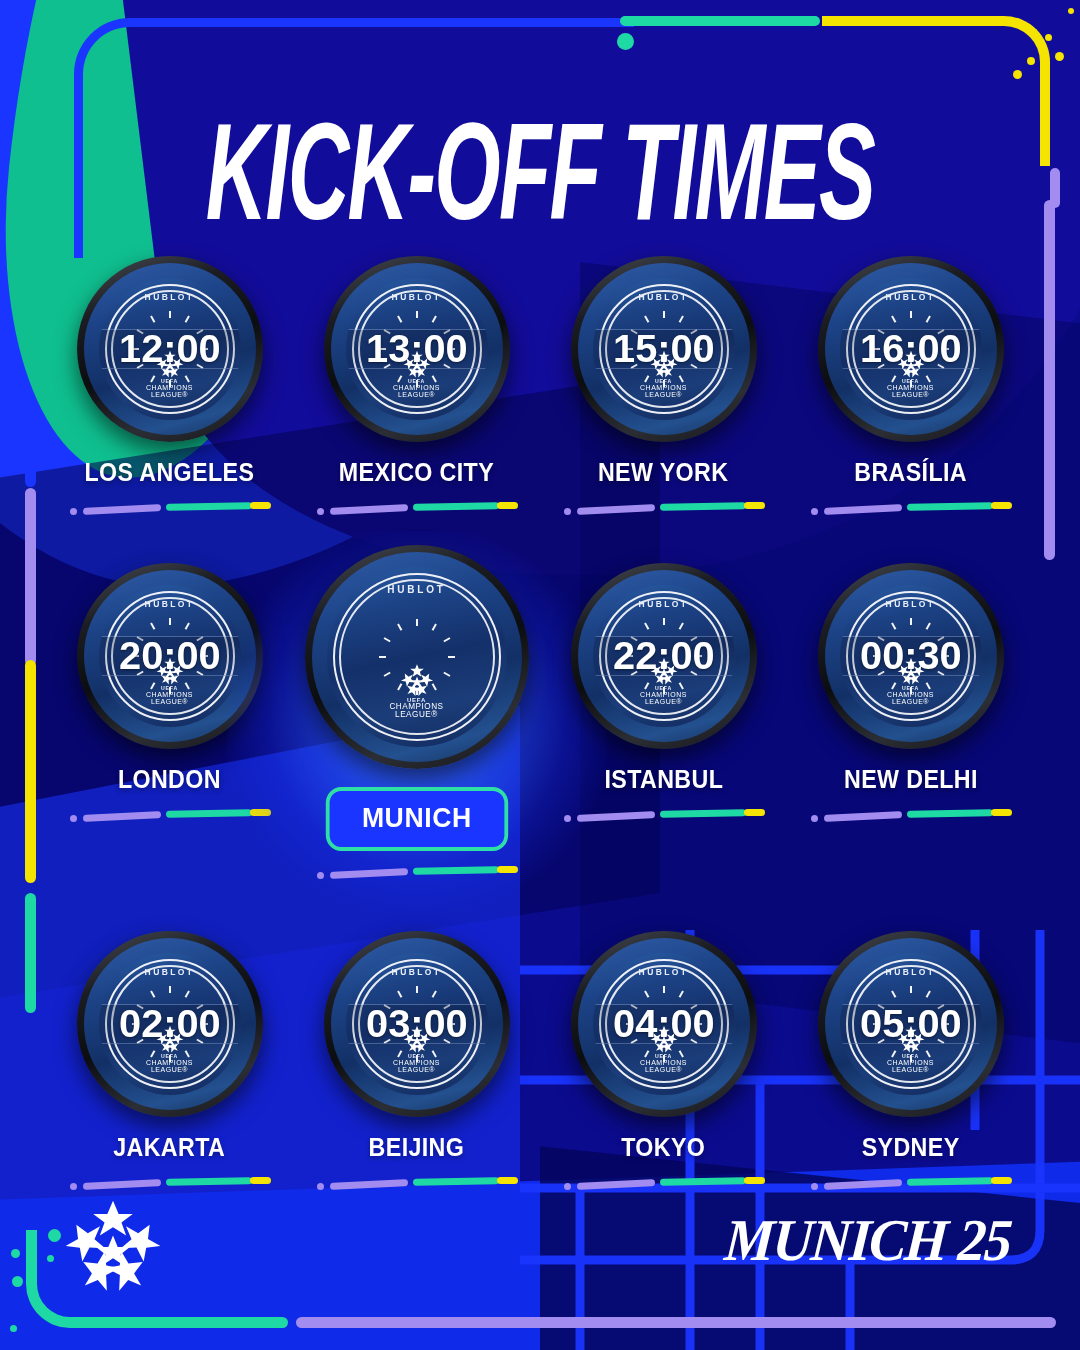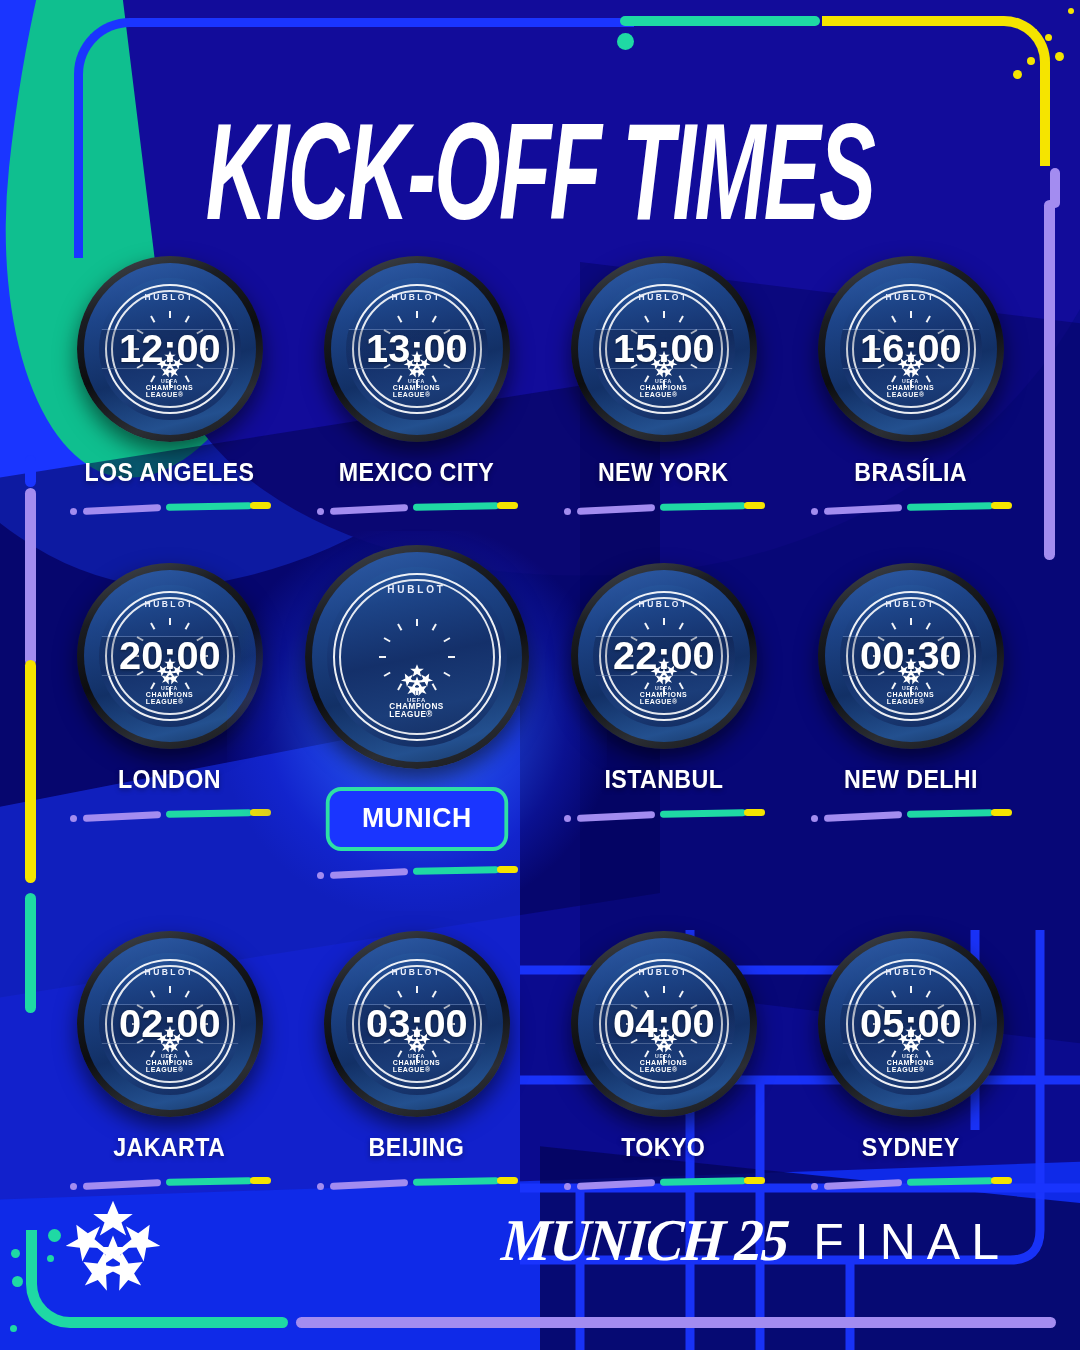--- a/index.html
+++ b/index.html
@@ -284,21 +284,21 @@
     z-index: 3;
   }
   .starball { width: 30px; height: 30px; display: block; }
   .watch-wrap.big .starball { width: 36px; height: 36px; }
   .uefa-word {
     font-size: 5.2px; letter-spacing: .8px; color: #e8eefb;
     font-weight: 700; margin-top: -1px;
   }
   .cl-word {
     font-size: 7px; letter-spacing: .5px; color: #ffffff;
-    font-weight: 700; line-height: 1.05; text-align: left;
+    font-weight: 400; line-height: 1.05; text-align: center;
   }
   .watch-wrap.big .cl-word { font-size: 8.2px; }
   .watch-wrap.big .uefa-word { font-size: 6px; }
 
   
   .city {
     margin-top: 16px;
     font-family: "Liberation Sans", sans-serif;
     font-weight: 700;
     font-size: 25px;
@@ -1046,17 +1046,16 @@
         <path d="M88 28 L94 42 L109 42 L97 51 L102 65 L88 56 L74 65 L79 51 L67 42 L82 42 Z" transform="translate(-8,-2) rotate(30 88 46)"></path>
         <path d="M12 28 L18 42 L33 42 L21 51 L26 65 L12 56 L-2 65 L3 51 L-9 42 L6 42 Z" transform="translate(8,-2) rotate(-30 12 46)"></path>
         <path d="M72 68 L78 82 L93 82 L81 91 L86 105 L72 96 L58 105 L63 91 L51 82 L66 82 Z" transform="translate(-6,-9) rotate(60 72 86)"></path>
         <path d="M28 68 L34 82 L49 82 L37 91 L42 105 L28 96 L14 105 L19 91 L7 82 L22 82 Z" transform="translate(6,-9) rotate(-60 28 86)"></path>
         <path d="M50 40 L55 52 L68 52 L58 60 L62 72 L50 64 L38 72 L42 60 L32 52 L45 52 Z"></path>
       </g>
     </svg>
 
     <div class="footer-brand">
       <div class="munich25">MUNICH 25</div>
-      <div class="final-word">FINAL</div>
     </div>
   </div>
 
 </div>
 
 </body></html>

